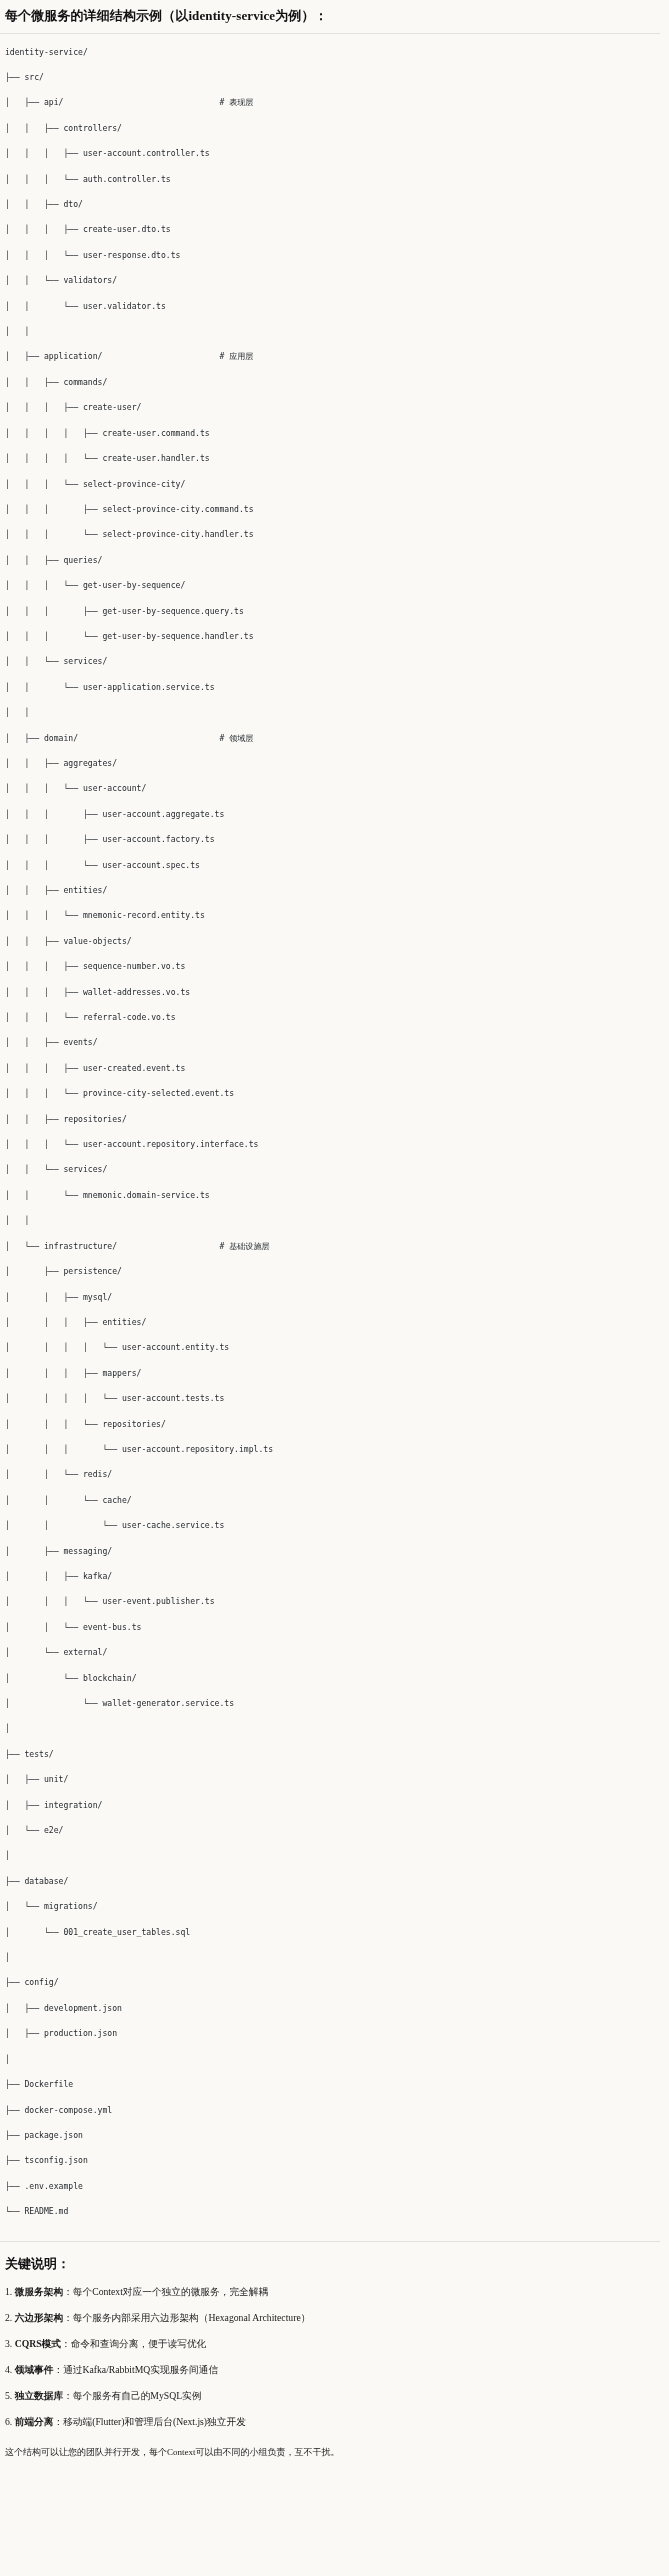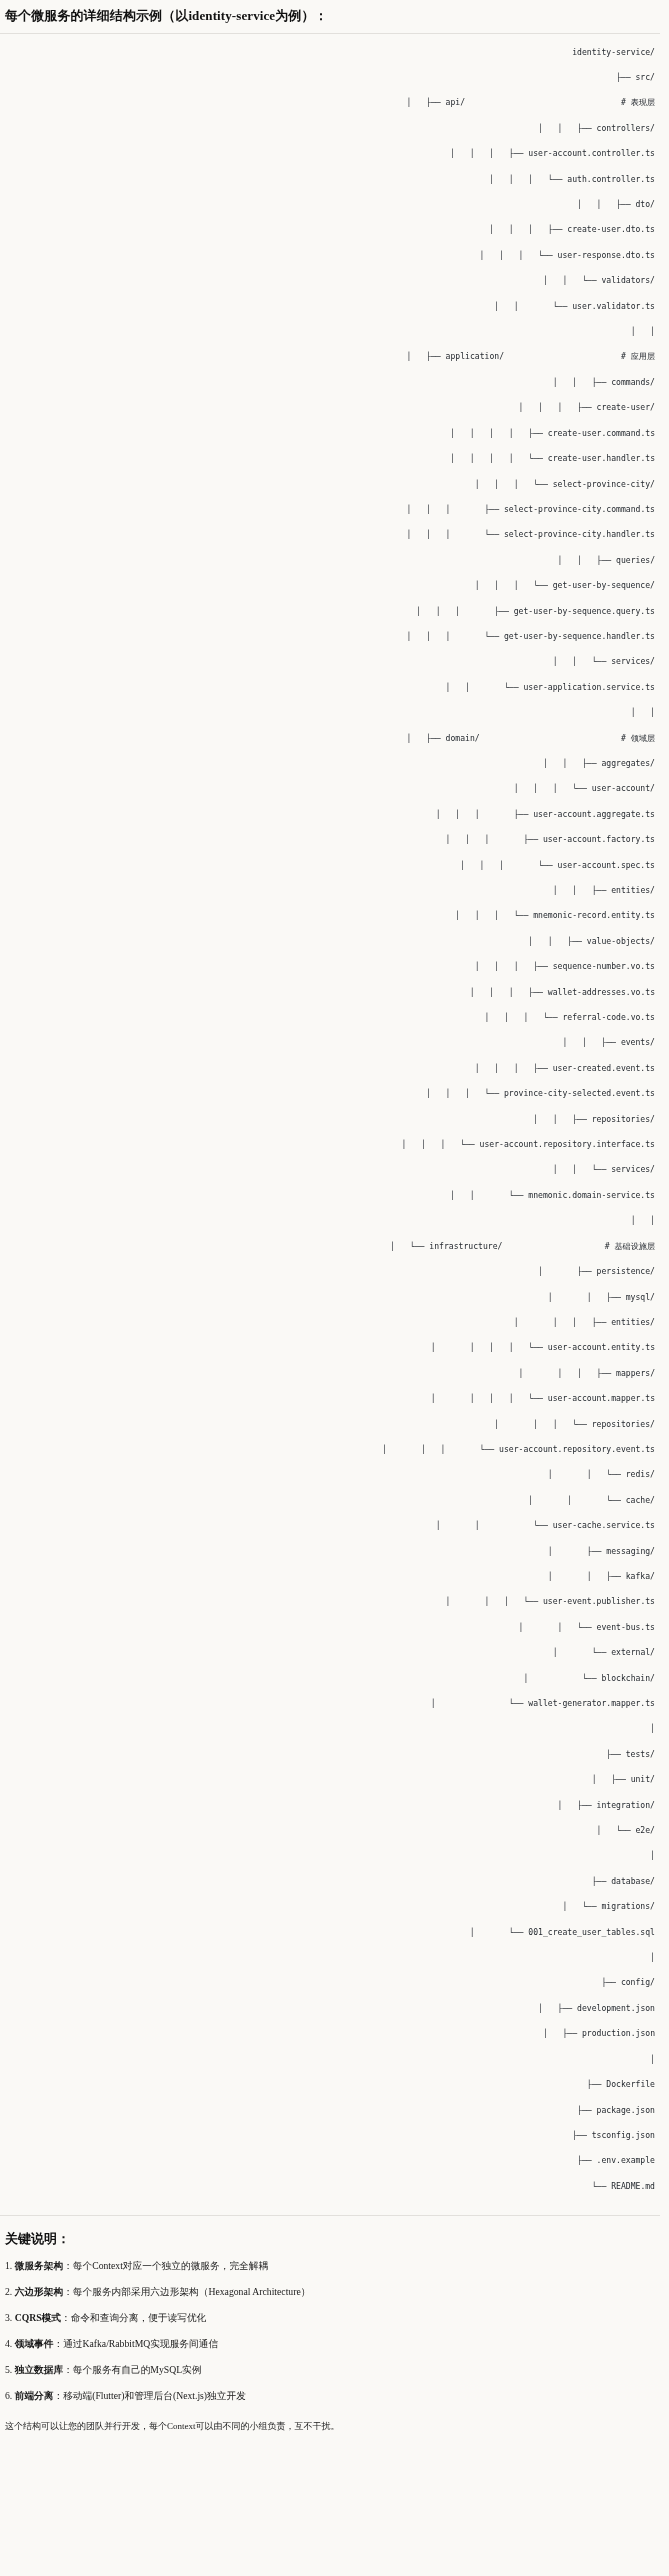--- a/index.html
+++ b/index.html
@@ -40,21 +40,20 @@
     border: 0;
     border-top: 0.6px solid #e2e0dc;
     margin: 0;
     height: 0;
   }
 
   
   .tree-block {
     padding: 11.3px 5px 10px 5px;
     background: #faf9f6;
-    text-align: right;
   }
   .tree {
     font-family: "DejaVu Sans Mono", "Liberation Mono", monospace;
     font-size: 8.1px;
     line-height: 12.7px;
     color: #24292f;
     white-space: pre;
     margin: 0;
     letter-spacing: 0px;
   }
@@ -165,48 +164,49 @@
 <span class="row"><span class="prefix">│   │   │   └── </span><span class="name">user-account.repository.interface.ts</span></span>
 <span class="row"><span class="prefix">│   │   └── </span><span class="name">services/</span></span>
 <span class="row"><span class="prefix">│   │       └── </span><span class="name">mnemonic.domain-service.ts</span></span>
 <span class="row"><span class="prefix">│   │</span><span class="name"></span></span>
 <span class="row"><span class="prefix">│   └── </span><span class="name">infrastructure/</span><span>                     </span><span class="cmt"># 基础设施层</span></span>
 <span class="row"><span class="prefix">│       ├── </span><span class="name">persistence/</span></span>
 <span class="row"><span class="prefix">│       │   ├── </span><span class="name">mysql/</span></span>
 <span class="row"><span class="prefix">│       │   │   ├── </span><span class="name">entities/</span></span>
 <span class="row"><span class="prefix">│       │   │   │   └── </span><span class="name">user-account.entity.ts</span></span>
 <span class="row"><span class="prefix">│       │   │   ├── </span><span class="name">mappers/</span></span>
-<span class="row"><span class="prefix">│       │   │   │   └── </span><span class="name">user-account.mapper.ts</span></span>
+<span class="row"><span class="prefix">│       │   │   │   └── </span><span class="name">user-account.tests.ts</span></span>
 <span class="row"><span class="prefix">│       │   │   └── </span><span class="name">repositories/</span></span>
-<span class="row"><span class="prefix">│       │   │       └── </span><span class="name">user-account.repository.event.ts</span></span>
+<span class="row"><span class="prefix">│       │   │       └── </span><span class="name">user-account.repository.impl.ts</span></span>
 <span class="row"><span class="prefix">│       │   └── </span><span class="name">redis/</span></span>
 <span class="row"><span class="prefix">│       │       └── </span><span class="name">cache/</span></span>
 <span class="row"><span class="prefix">│       │           └── </span><span class="name">user-cache.service.ts</span></span>
 <span class="row"><span class="prefix">│       ├── </span><span class="name">messaging/</span></span>
 <span class="row"><span class="prefix">│       │   ├── </span><span class="name">kafka/</span></span>
 <span class="row"><span class="prefix">│       │   │   └── </span><span class="name">user-event.publisher.ts</span></span>
 <span class="row"><span class="prefix">│       │   └── </span><span class="name">event-bus.ts</span></span>
 <span class="row"><span class="prefix">│       └── </span><span class="name">external/</span></span>
 <span class="row"><span class="prefix">│           └── </span><span class="name">blockchain/</span></span>
-<span class="row"><span class="prefix">│               └── </span><span class="name">wallet-generator.mapper.ts</span></span>
+<span class="row"><span class="prefix">│               └── </span><span class="name">wallet-generator.service.ts</span></span>
 <span class="row"><span class="prefix">│</span><span class="name"></span></span>
 <span class="row"><span class="prefix">├── </span><span class="name">tests/</span></span>
 <span class="row"><span class="prefix">│   ├── </span><span class="name">unit/</span></span>
 <span class="row"><span class="prefix">│   ├── </span><span class="name">integration/</span></span>
 <span class="row"><span class="prefix">│   └── </span><span class="name">e2e/</span></span>
 <span class="row"><span class="prefix">│</span><span class="name"></span></span>
 <span class="row"><span class="prefix">├── </span><span class="name">database/</span></span>
 <span class="row"><span class="prefix">│   └── </span><span class="name">migrations/</span></span>
 <span class="row"><span class="prefix">│       └── </span><span class="name">001_create_user_tables.sql</span></span>
 <span class="row"><span class="prefix">│</span><span class="name"></span></span>
 <span class="row"><span class="prefix">├── </span><span class="name">config/</span></span>
 <span class="row"><span class="prefix">│   ├── </span><span class="name">development.json</span></span>
 <span class="row"><span class="prefix">│   ├── </span><span class="name">production.json</span></span>
 <span class="row"><span class="prefix">│</span><span class="name"></span></span>
 <span class="row"><span class="prefix">├── </span><span class="name">Dockerfile</span></span>
+<span class="row"><span class="prefix">├── </span><span class="name">docker-compose.yml</span></span>
 <span class="row"><span class="prefix">├── </span><span class="name">package.json</span></span>
 <span class="row"><span class="prefix">├── </span><span class="name">tsconfig.json</span></span>
 <span class="row"><span class="prefix">├── </span><span class="name">.env.example</span></span>
 <span class="row"><span class="prefix">└── </span><span class="name">README.md</span></span>
 </pre>
   </div>
   <hr class="rule">
 
   <div class="notes-block">
     <h2 class="notes-heading">关键说明：</h2>

